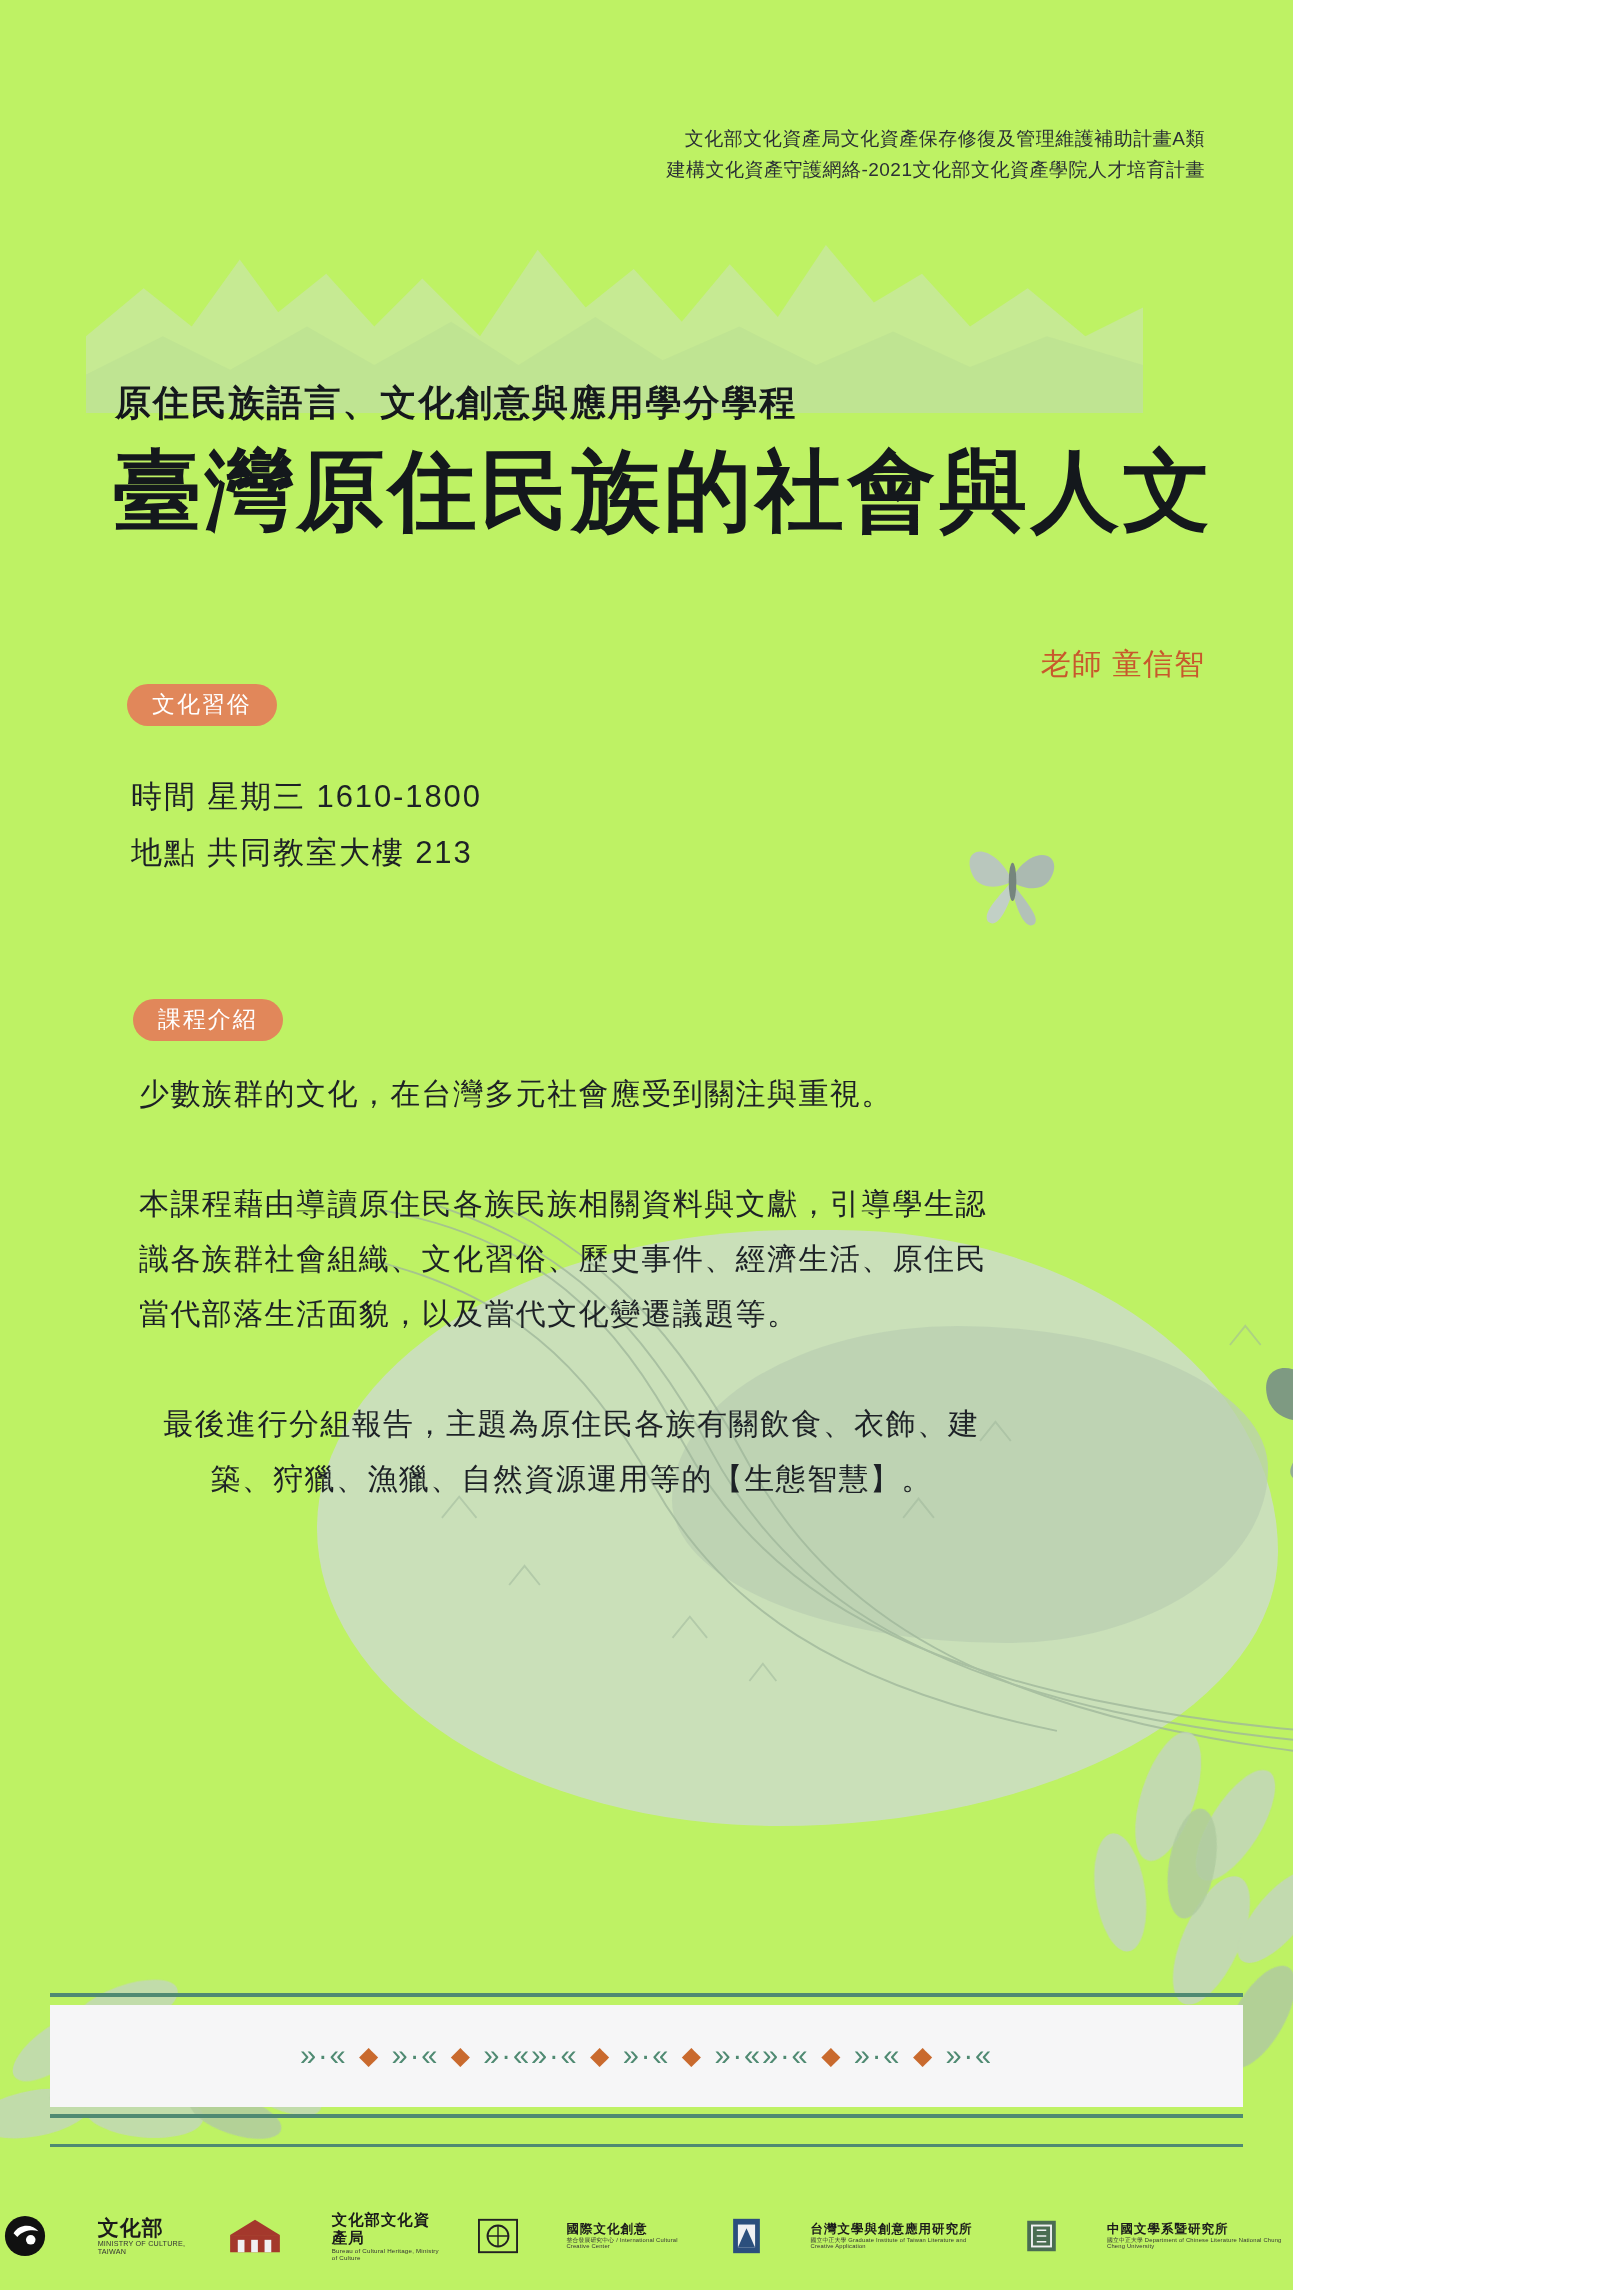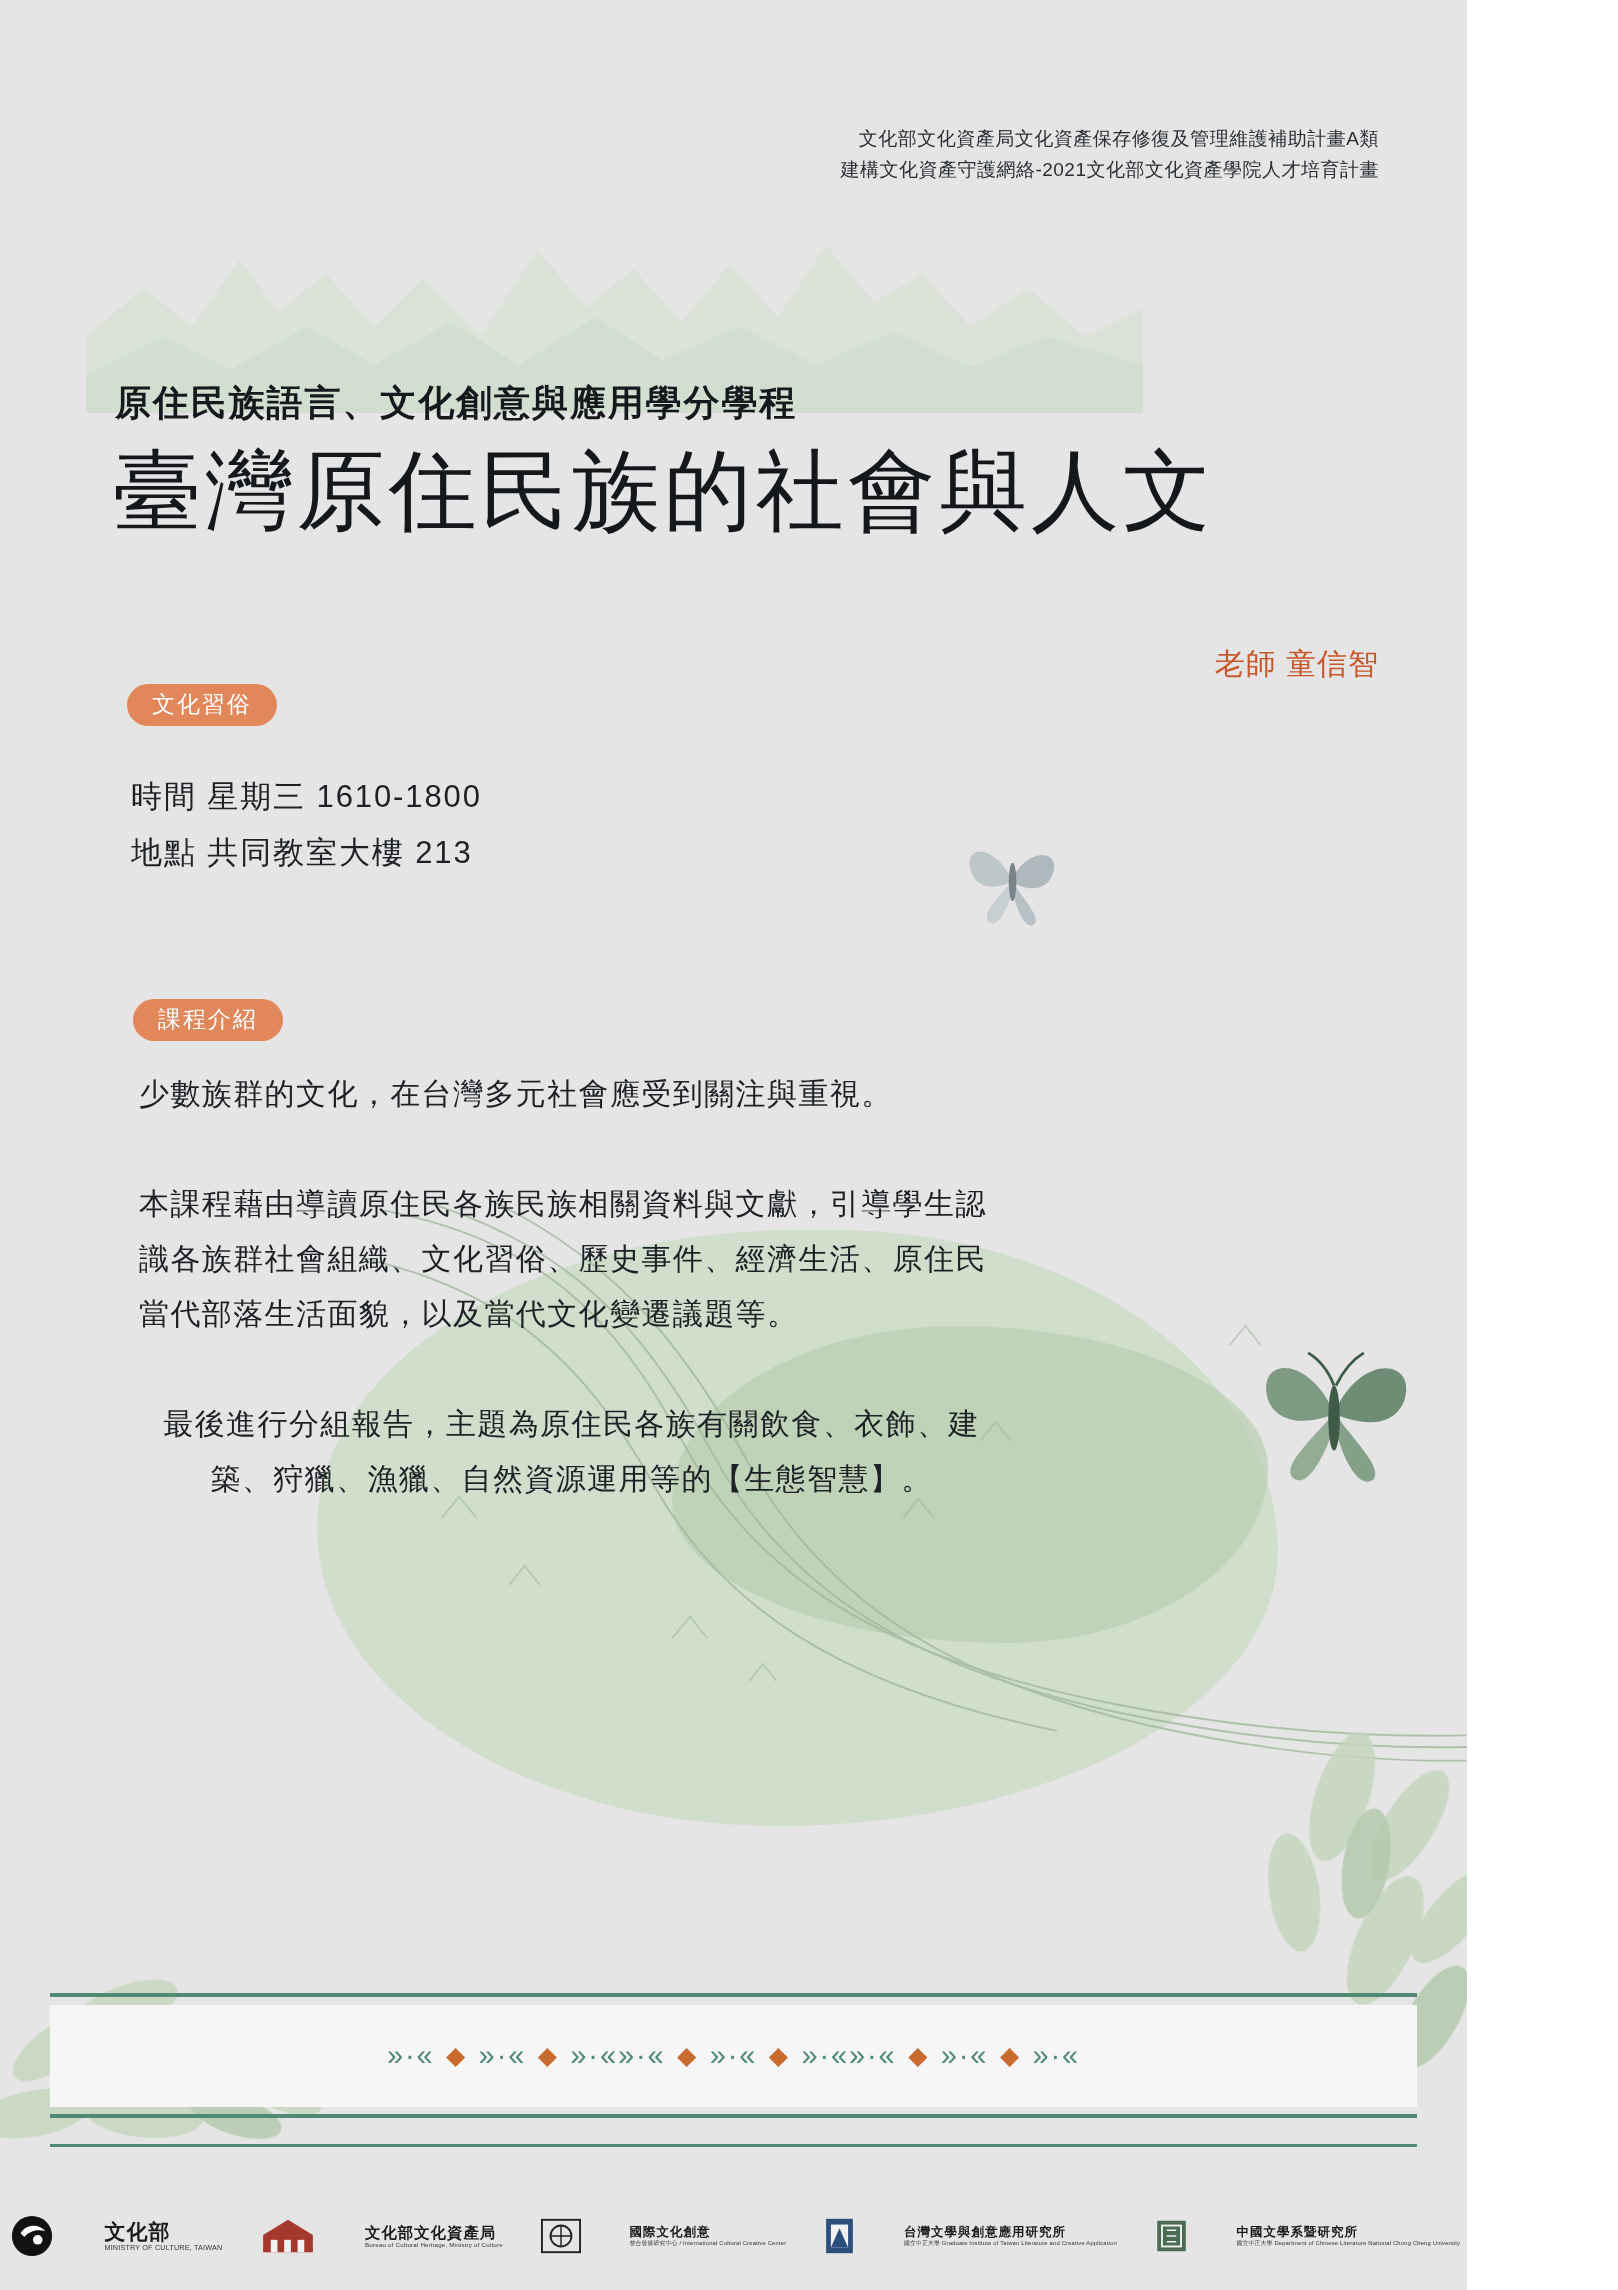--- a/index.html
+++ b/index.html
@@ -5,23 +5,23 @@
   * { box-sizing: border-box; }
   html, body {
     margin: 0; padding: 0;
     background: #ffffff;
   }
   body {
     font-family: "Liberation Sans", sans-serif;
   }
   .poster {
     position: relative;
-    width: 1467px;
+    width: 1293px;
     height: 2290px;
-    background: #e5e5e5;
+    background: #bef264;
     overflow: hidden;
   }
   
   .bg-layer { position: absolute; inset: 0; pointer-events: none; }
   .mountain-band {
     position: absolute;
     top: 221px; left: 86px;
     width: 1057px; height: 192px;
     opacity: 0.55;
   }
@@ -75,21 +75,21 @@
     left: 115px; top: 379px;
     font-size: 36px;
     font-weight: bold;
     color: #15181c;
     letter-spacing: 1.9px;
   }
   .main-title {
     position: absolute;
     left: 113px; top: 437px;
     font-size: 88px;
-    font-weight: normal;
+    font-weight: bold;
     color: #14181c;
     letter-spacing: 3.8px;
     line-height: 108px;
     white-space: nowrap;
   }
 
   
   .credit-block {
     position: absolute;
     right: 88px; top: 636px;

